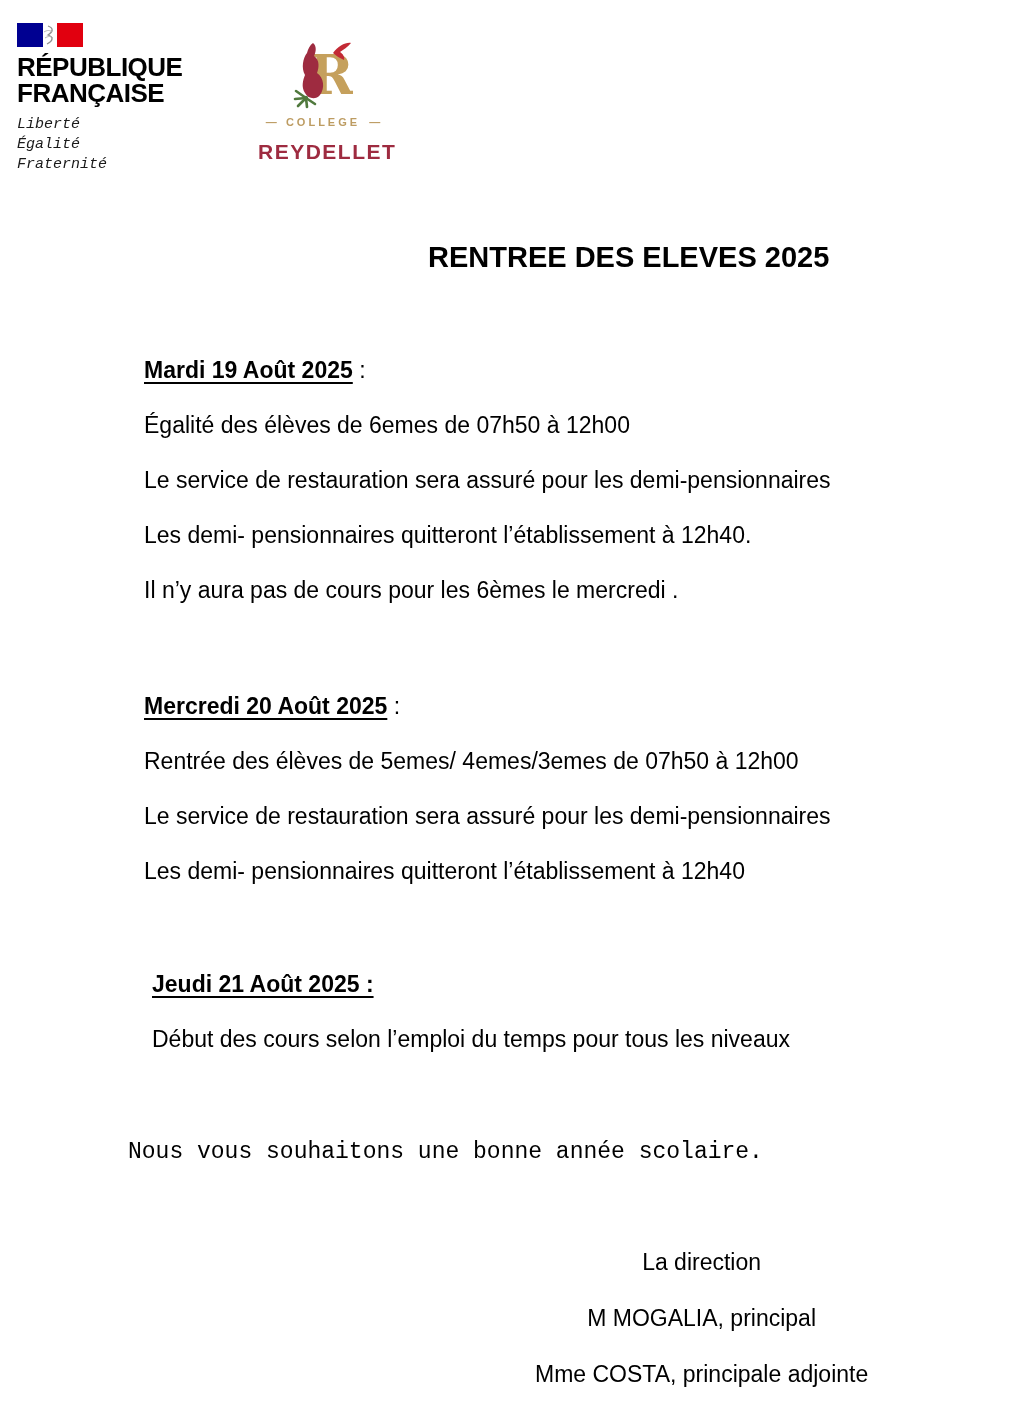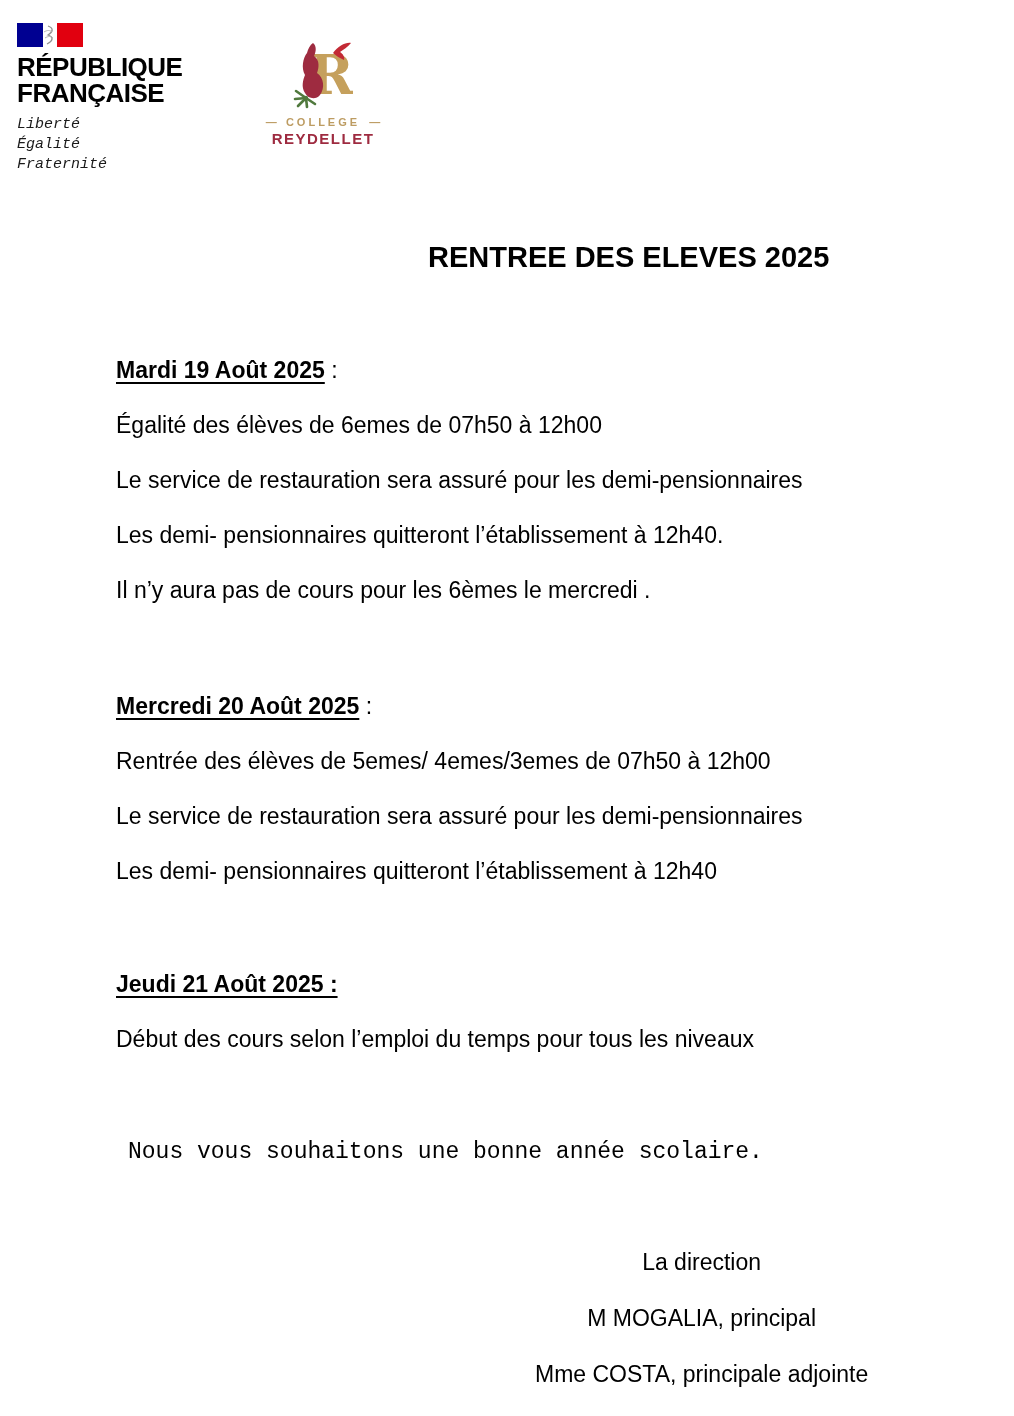--- a/index.html
+++ b/index.html
@@ -44,41 +44,41 @@
   .college-row {
     margin-top: 6px;
     font-size: 11px;
     font-weight: bold;
     letter-spacing: 3px;
     color: #BD9C62;
     white-space: nowrap;
   }
   .college-row .dash { letter-spacing: 0; padding: 0 3px; }
   .school-name {
-    margin-top: 2px;
-    font-size: 15px;
+    margin-top: 12px;
+    font-size: 21px;
     font-weight: bold;
     letter-spacing: 1.5px;
     color: #9E2B40;
     white-space: nowrap;
   }
 
   
   .doc-title {
     position: absolute;
     left: 428px;
     top: 241px;
     font-size: 29px;
     font-weight: bold;
     white-space: nowrap;
   }
-  .doc-section { position: absolute; left: 116px; right: 60px; }
+  .doc-section { position: absolute; left: 144px; right: 60px; }
   .sec-1 { top: 356px; }
   .sec-2 { top: 692px; }
-  .sec-3 { top: 970px; }
+  .sec-3 { top: 970px; margin-left: 8px; }
   .doc-line {
     font-size: 23px;
     line-height: 28px;
     margin: 0 0 27px 0;
     white-space: nowrap;
   }
   .doc-heading { font-weight: bold; }
   .doc-heading .underlined {
     text-decoration: underline;
     text-underline-offset: 4px;

